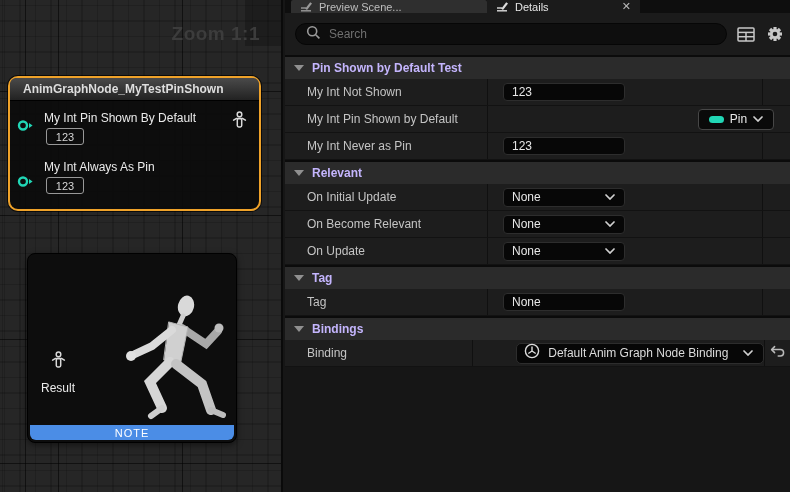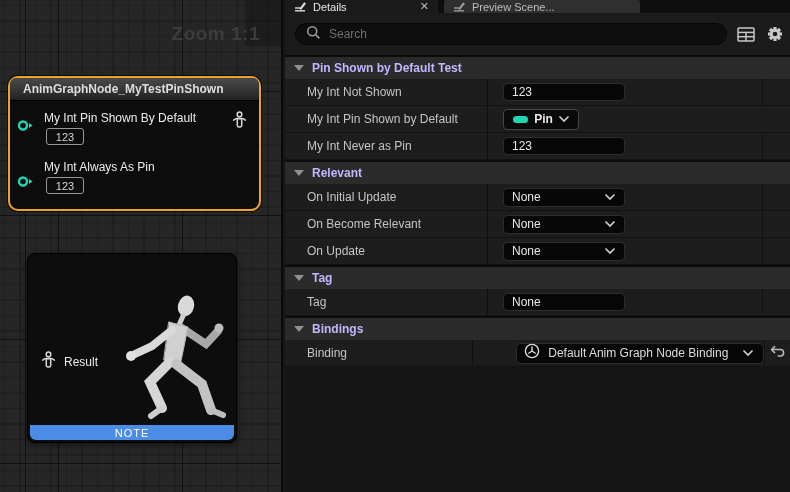--- a/index.html
+++ b/index.html
@@ -36,21 +36,21 @@
   .pose-out{position:absolute;right:12px;top:33px;}
 
   
   .node2{position:absolute;left:27px;top:253px;width:210px;height:190px;border-radius:8px;
     background:#0d0d0d;border:1px solid #000;overflow:hidden;box-shadow:0 2px 6px rgba(0,0,0,.5);}
   .node2-header{height:38px;background:linear-gradient(100deg,#8d8165 0%,#55503f 55%,#35312a 100%);
     padding:3px 0 0 11px;}
   .node2-title{font-size:13px;font-weight:bold;color:#fff;line-height:17px;}
   .node2-subtitle{font-size:12px;font-style:italic;color:#cdbd8f;line-height:14px;}
   .mannequin{position:absolute;right:2px;top:40px;}
-  .result-row{position:absolute;left:13px;top:97px;display:flex;align-items:center;gap:8px;}
+  .result-row{position:absolute;left:13px;top:97px;display:flex;align-items:center;gap:8px;flex-direction:column;}
   .result-label{font-size:12px;color:#eaeaea;}
   .note-bar{position:absolute;left:2px;right:2px;bottom:2px;height:15px;background:var(--note-blue,#4b8de6);
     border-radius:0 0 6px 6px;display:flex;align-items:center;justify-content:center;}
   .note-text{font-size:11px;color:#fff;letter-spacing:1px;}
 
   
   #details{position:absolute;left:285px;top:0;width:505px;height:492px;background:#161616;}
   .tabbar{height:13px;background:#0e0e0e;display:flex;}
   .tab{display:flex;align-items:center;gap:6px;padding:0 9px;font-size:11px;overflow:hidden;}
   .tab.active{background:#1b1b1b;color:#e6e6e6;width:153px;}
@@ -71,21 +71,21 @@
   .prop-row{height:27px;display:flex;align-items:stretch;background:#1d1d1d;border-bottom:1px solid #121212;}
   .prop-label{width:203px;display:flex;align-items:center;padding-left:22px;font-size:12px;color:#c4c4c4;
     border-right:1px solid #101010;}
   .prop-value{flex:1;display:flex;align-items:center;padding-left:15px;}
   .prop-gutter{width:28px;border-left:1px solid #101010;display:flex;align-items:center;justify-content:center;}
   .ue-input{width:122px;height:18px;background:#070707;border:1px solid #2d2d2d;border-radius:4px;
     color:#e8e8e8;font-size:12px;display:flex;align-items:center;padding-left:8px;}
   .ue-dropdown{width:122px;height:19px;background:#070707;border:1px solid #2d2d2d;border-radius:4px;
     color:#e8e8e8;font-size:12px;display:flex;align-items:center;padding:0 9px 0 8px;cursor:pointer;}
   .ue-dropdown .dd-label{flex:1;}
-  .pin-value{justify-content:flex-start;padding-right:16px;font-weight:bold;}
+  .pin-value{justify-content:flex-end;padding-right:16px;}
   .pin-button{width:76px;height:21px;background:#0a0a0a;border:1px solid #474747;border-radius:4px;
     display:flex;align-items:center;justify-content:center;gap:6px;cursor:pointer;}
   .pin-capsule{width:15px;height:7px;border-radius:4px;background:var(--pin-teal,#21d6b5);}
   .pin-button-label{font-size:12px;color:#e8e8e8;}
   .binding-dropdown{width:248px;height:21px;background:#070707;border:1px solid #2d2d2d;border-radius:5px;
     display:flex;align-items:center;gap:8px;padding:0 10px 0 7px;cursor:pointer;margin-left:28px;}
   .binding-label{flex:1;font-size:12px;color:#dcdcdc;white-space:nowrap;}
 </style>
 </head>
 <body>
@@ -157,40 +157,40 @@
       </div>
       <div class="note-bar">
         <span class="note-text">NOTE</span>
       </div>
     </div>
   </div>
 
   <div id="details">
 
     <div class="tabbar">
+      <div class="tab inactive">
+        <span>
+          <svg width="13" height="12" viewBox="0 0 13 12">
+            <path d="M1 10.8 H11" stroke="#9a9a9a" stroke-width="1.4"></path>
+            <path d="M1 8 H6" stroke="#9a9a9a" stroke-width="1.4"></path>
+            <path d="M5.2 8.8 L10.2 2.2 L12 3.5 L7 10 Z" fill="#9a9a9a"></path>
+          </svg>
+        </span>
+        <span class="tab-label">Preview Scene...</span>
+      </div>
       <div class="tab active">
         <span>
           <svg width="13" height="12" viewBox="0 0 13 12">
             <path d="M1 10.8 H11" stroke="#dcdcdc" stroke-width="1.4"></path>
             <path d="M1 8 H6" stroke="#dcdcdc" stroke-width="1.4"></path>
             <path d="M5.2 8.8 L10.2 2.2 L12 3.5 L7 10 Z" fill="#dcdcdc"></path>
           </svg>
         </span>
         <span class="tab-label">Details</span>
         <span class="tab-close">✕</span>
-      </div>
-      <div class="tab inactive">
-        <span>
-          <svg width="13" height="12" viewBox="0 0 13 12">
-            <path d="M1 10.8 H11" stroke="#9a9a9a" stroke-width="1.4"></path>
-            <path d="M1 8 H6" stroke="#9a9a9a" stroke-width="1.4"></path>
-            <path d="M5.2 8.8 L10.2 2.2 L12 3.5 L7 10 Z" fill="#9a9a9a"></path>
-          </svg>
-        </span>
-        <span class="tab-label">Preview Scene...</span>
       </div>
     </div>
 
     <div class="toolbar">
       <div class="searchbox">
         <span>
           <svg width="15" height="15" viewBox="0 0 15 15" fill="none" stroke="#9a9a9a" stroke-width="1.6">
             <circle cx="6.2" cy="6.2" r="4.5"></circle>
             <path d="M9.7 9.7 L13.4 13.4"></path>
           </svg>

